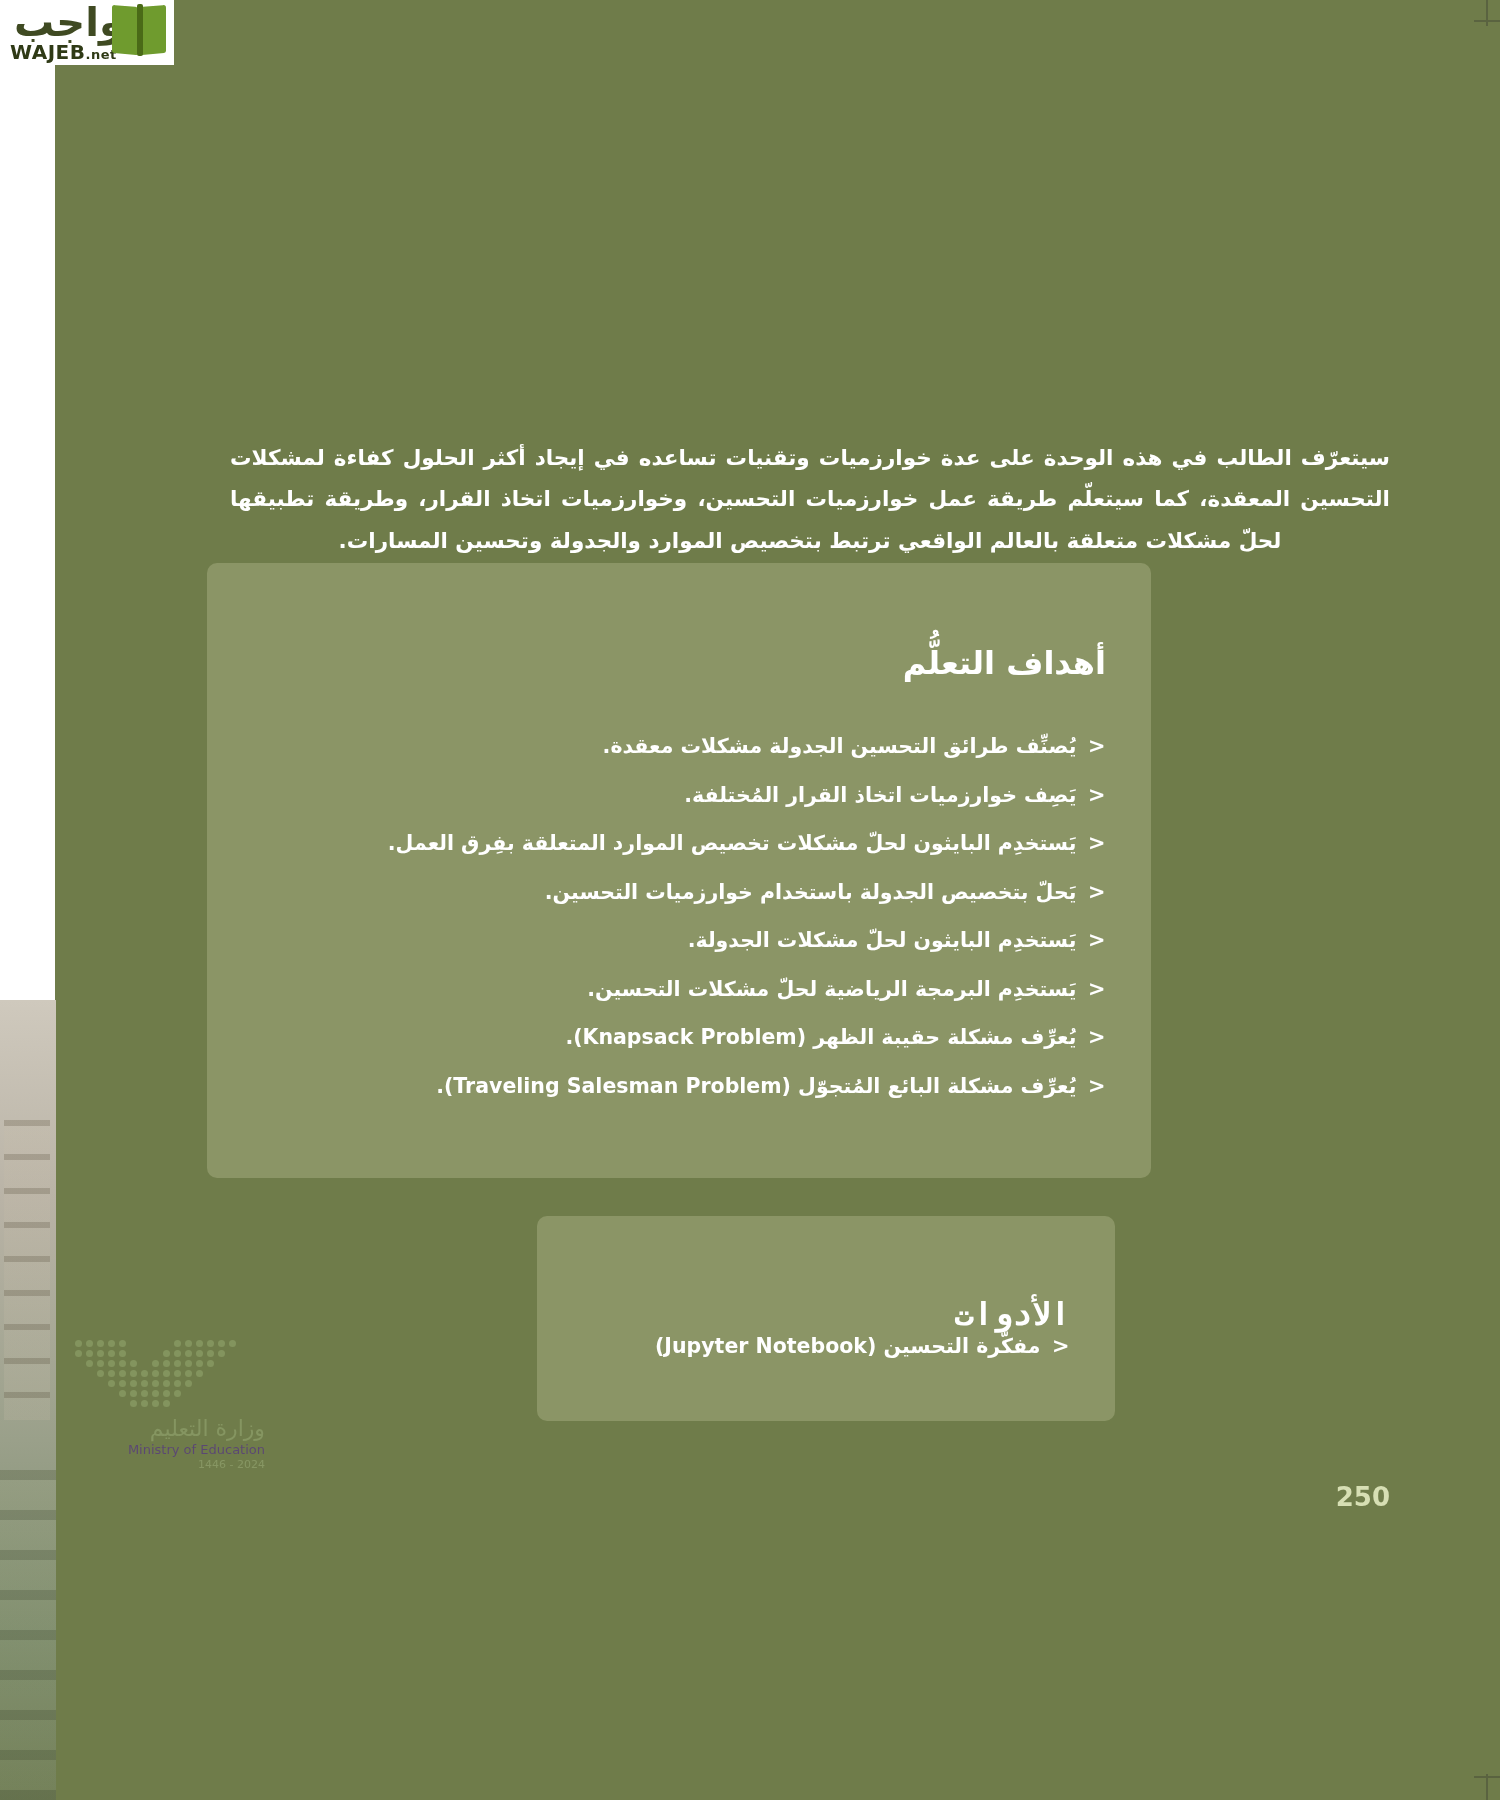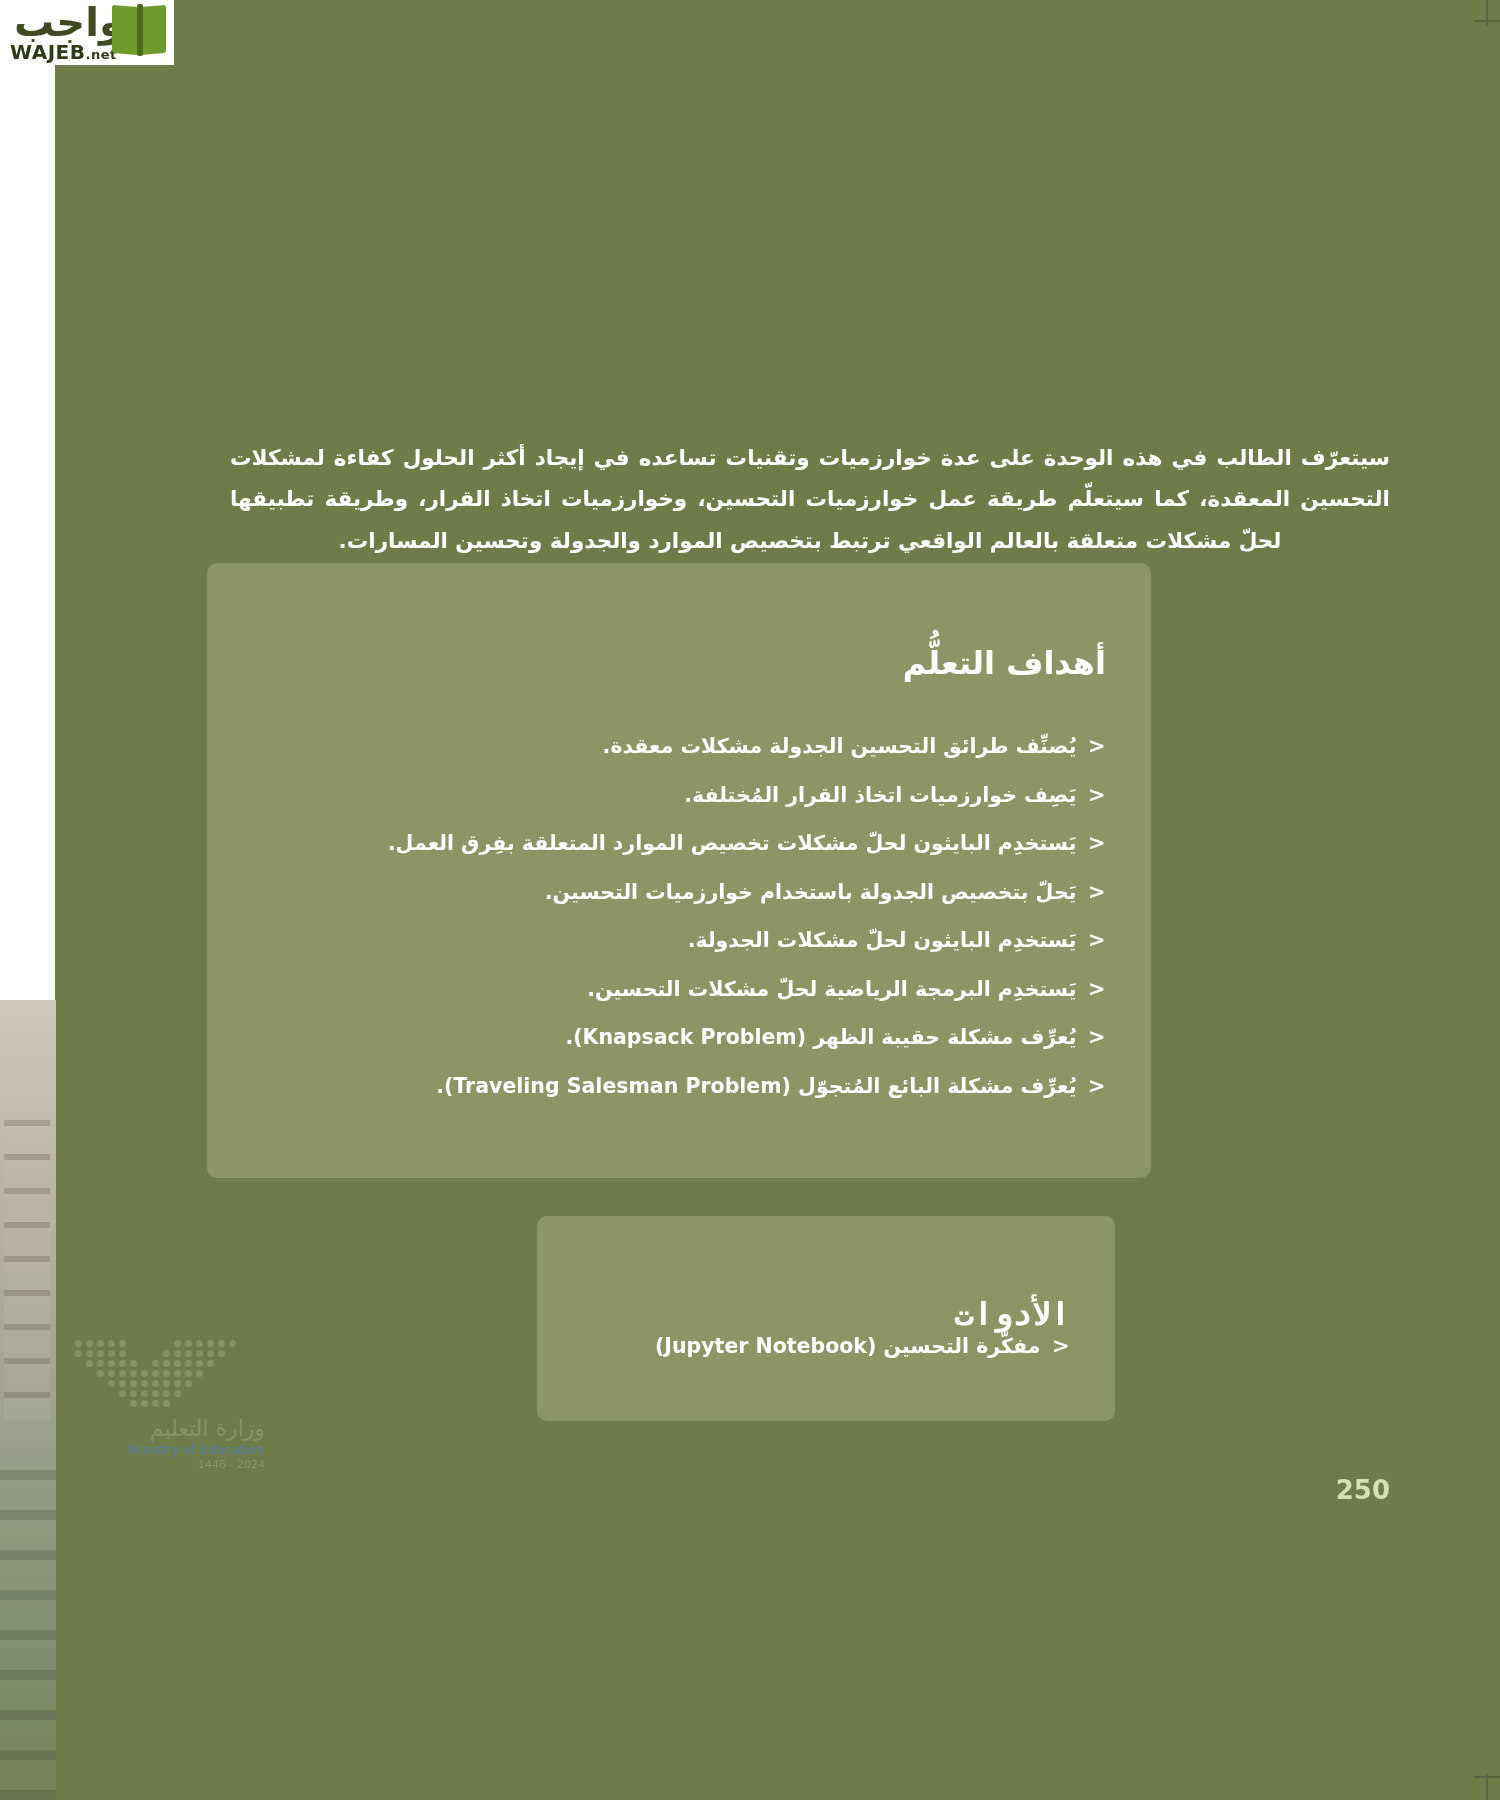--- a/index.html
+++ b/index.html
@@ -337,39 +337,39 @@
     font-weight: normal;
     color: #97aa74;
     direction: rtl;
     text-align: right;
   }
   .ministry .m-en {
     position: absolute;
     left: 0; top: 102px;
     width: 190px;
     font-size: 13px;
-    color: #3b82f6;
+    color: #4c1d95;
     text-align: right;
     direction: ltr;
   }
   .ministry .m-en2 {
     position: absolute;
     left: 0; top: 118px;
     width: 190px;
     font-size: 11px;
     color: #9bad79;
     text-align: right;
     direction: rtl;
   }
 
   
   .page-number {
     position: absolute;
     right: 110px;
-    bottom: 295px;
+    bottom: 288px;
     color: #d7dfb4;
     font-size: 26px;
     font-weight: bold;
     direction: ltr;
   }
 </style>
 </head>
 <body>
 
 <div class="page">

